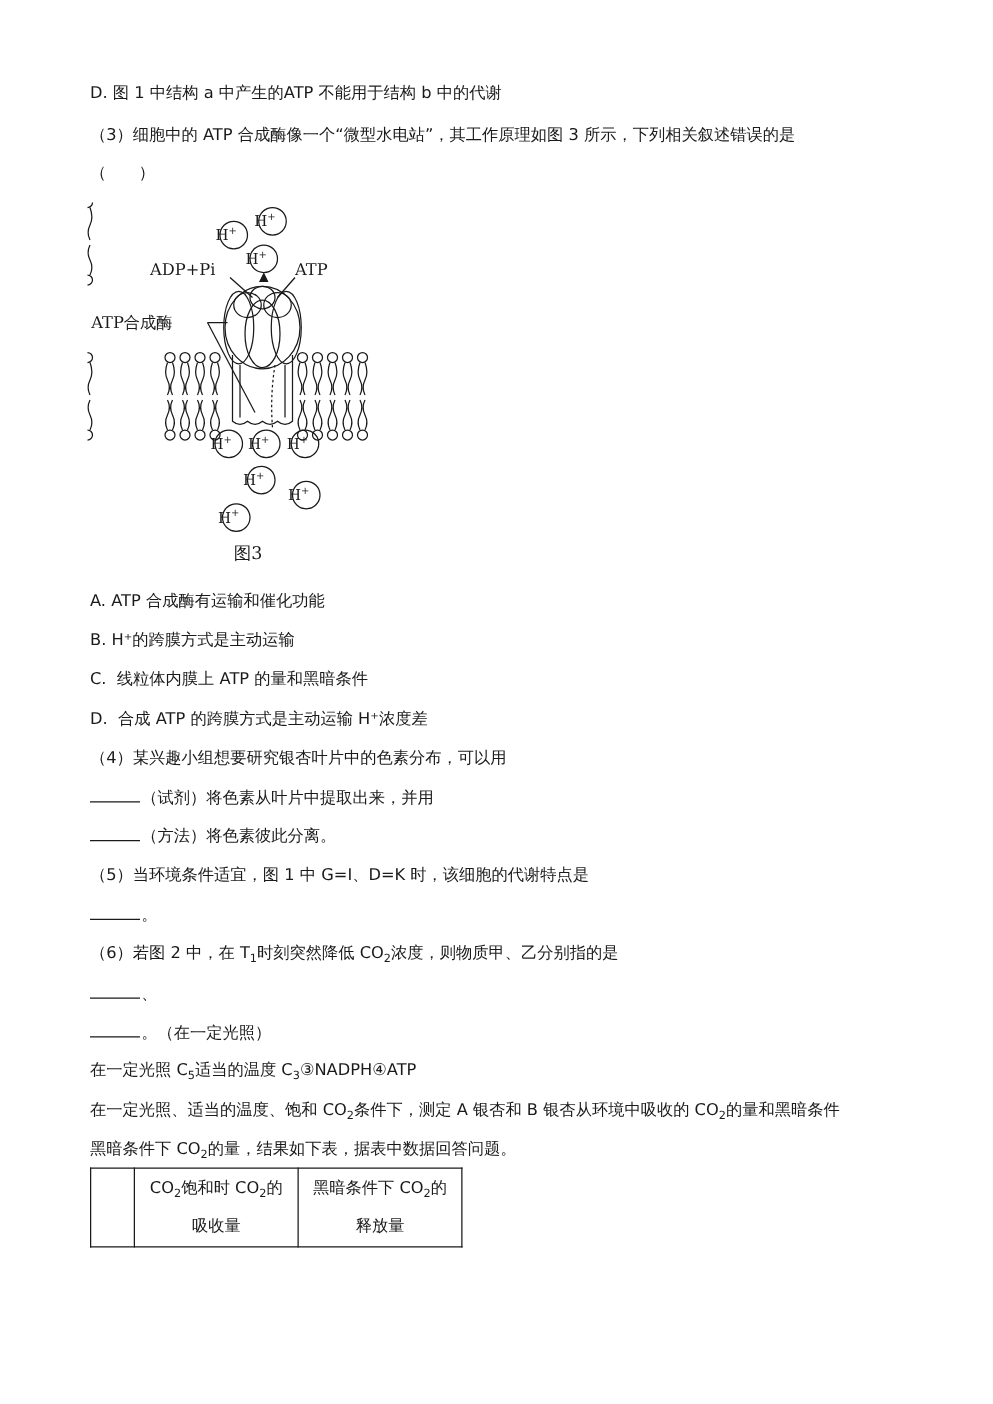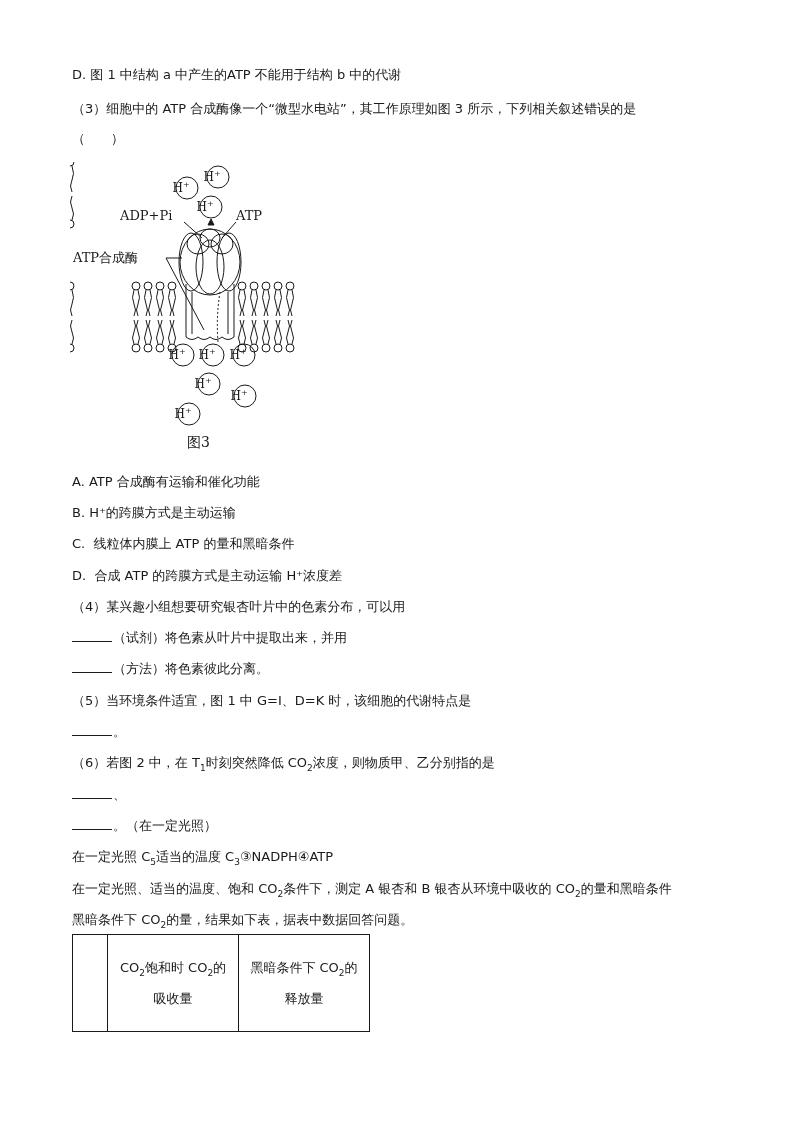--- a/index.html
+++ b/index.html
@@ -18,21 +18,21 @@
   }
   sub, sup { font-size: 9px; line-height: 0; }
   #diagram { position: absolute; left: 70px; top: 162px; width: 240px; height: 295px; }
   #diagram text { font-family: "DejaVu Serif", "Liberation Serif", serif; fill: #1a1a1a; }
   table.data {
     position: absolute; left: 72px; top: 934px;
     border-collapse: collapse; font-size: 13px;
   }
   table.data td {
     border: 1.5px solid #1a1a1a; text-align: center; vertical-align: middle;
-    line-height: 31px; padding: 17px 6px;
+    line-height: 31px; padding: 0 6px;
   }
 </style>
 </head>
 <body>
 
 <div class="line" style="top:66px">D. 图 1 中结构 a 中产生的ATP 不能用于结构 b 中的代谢</div>
 
 <div class="line" style="top:100px">（3）细胞中的 ATP 合成酶像一个“微型水电站”，其工作原理如图 3 所示，下列相关叙述错误的是</div>
 <div class="line" style="top:130px">（　　）</div>
 

